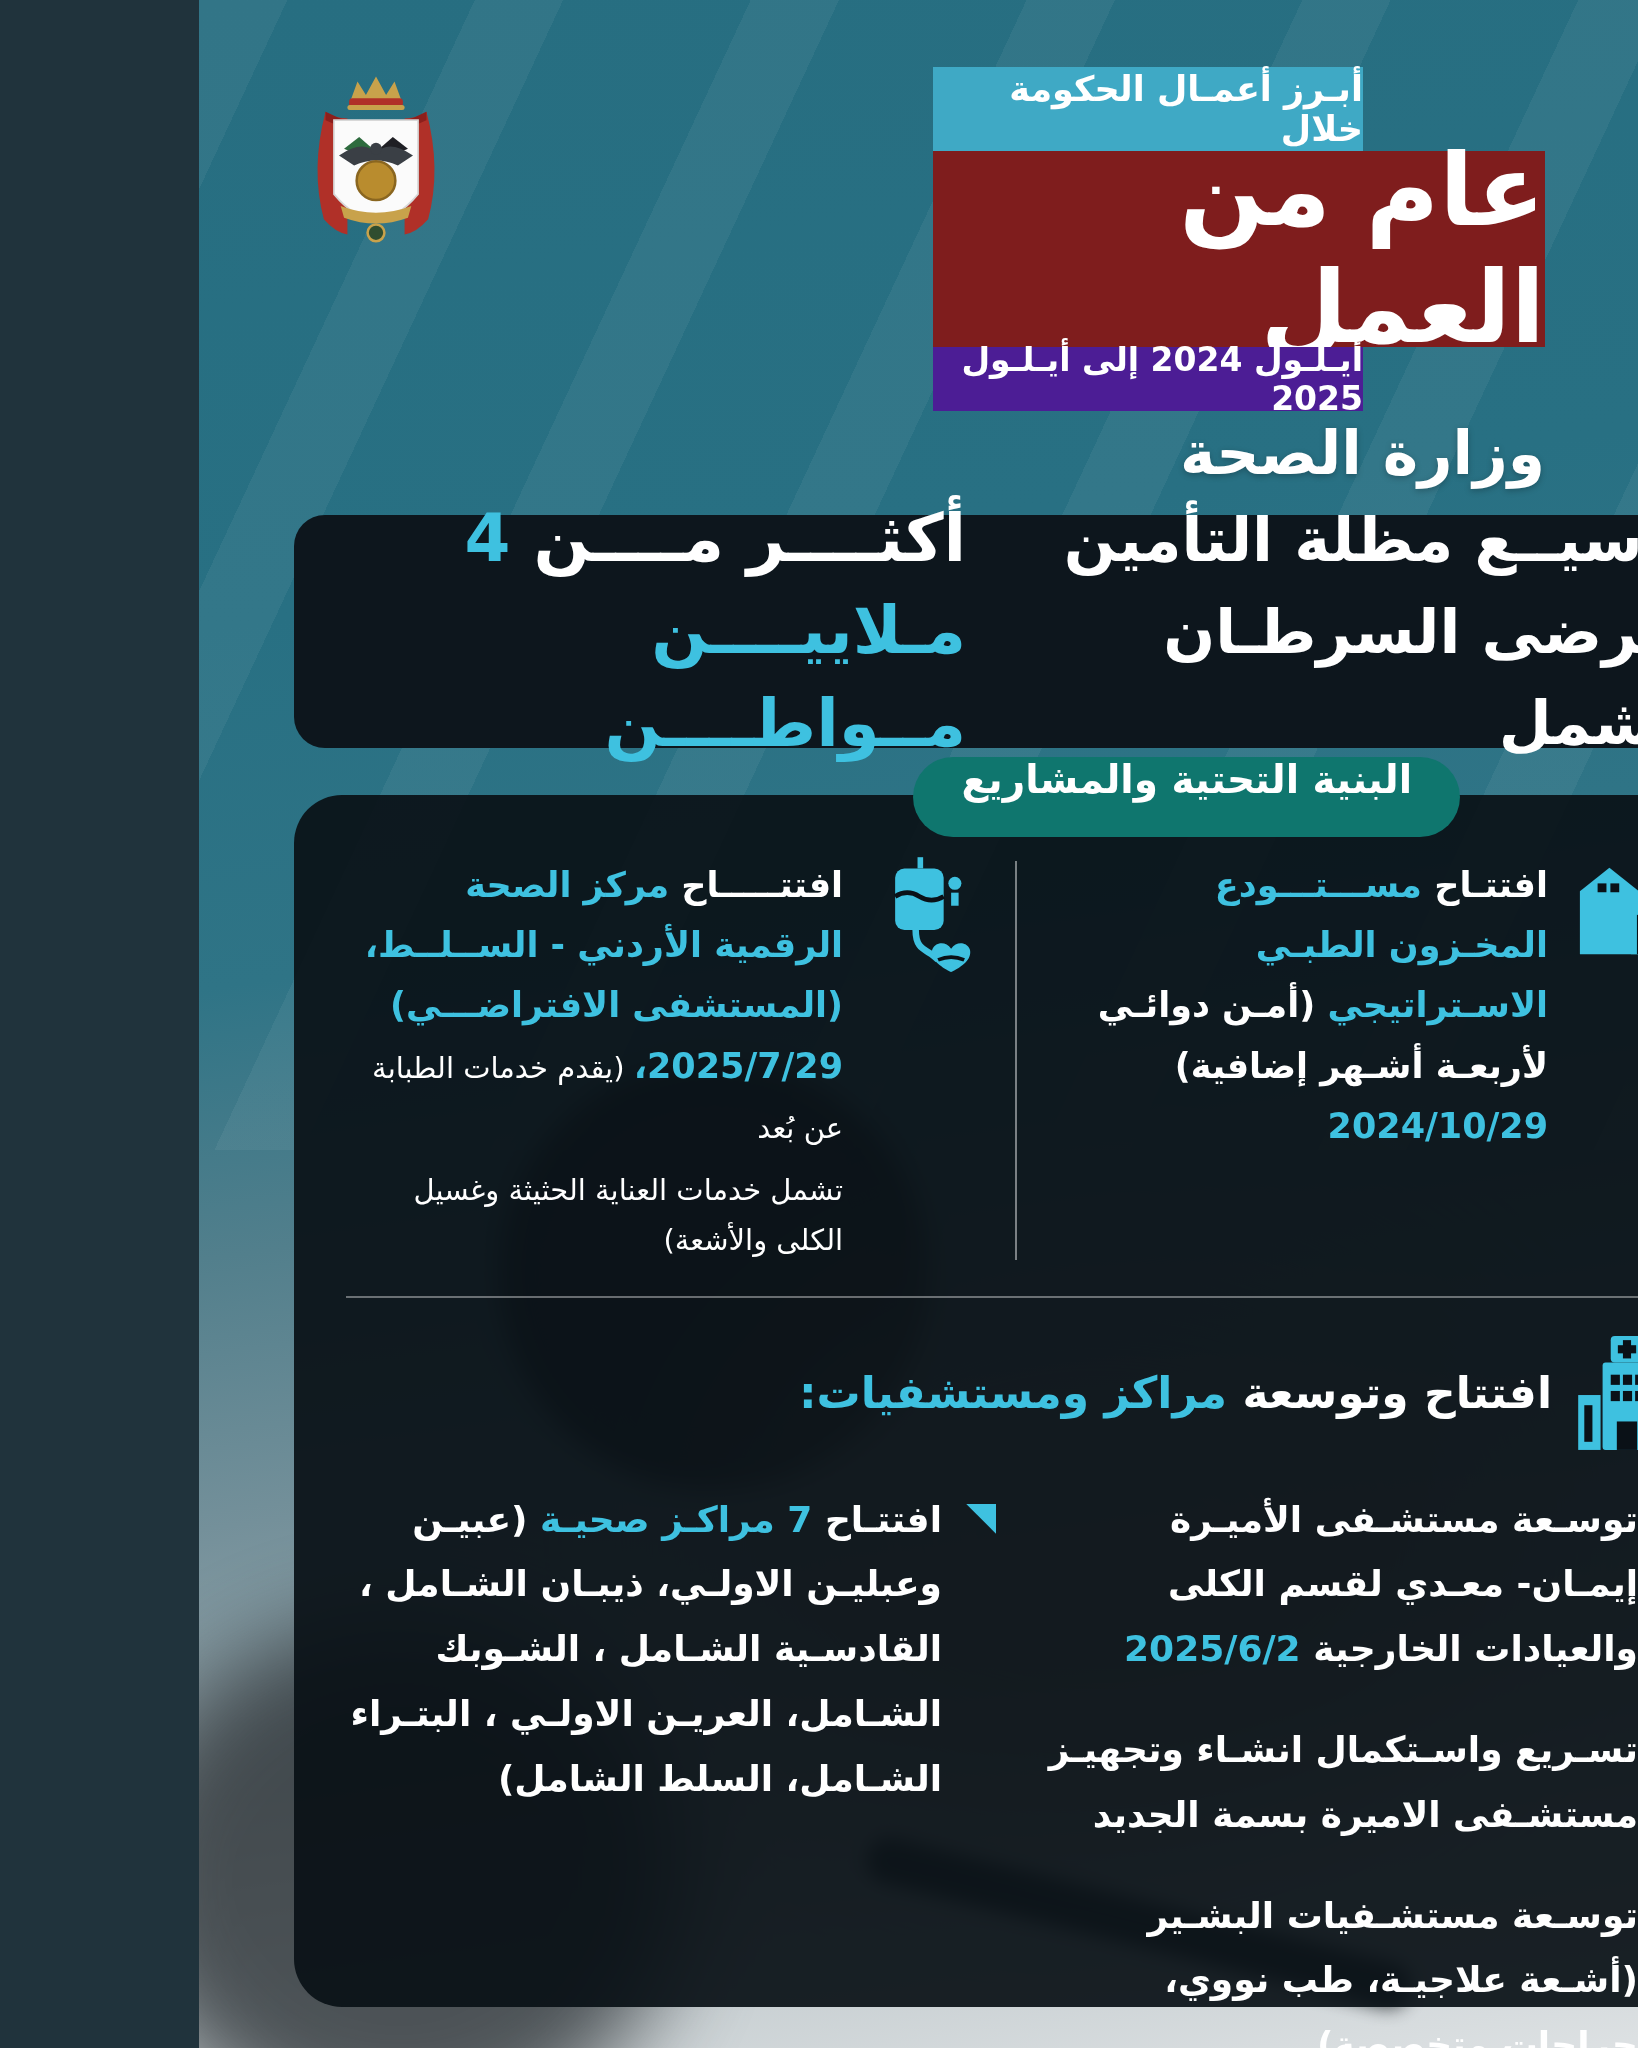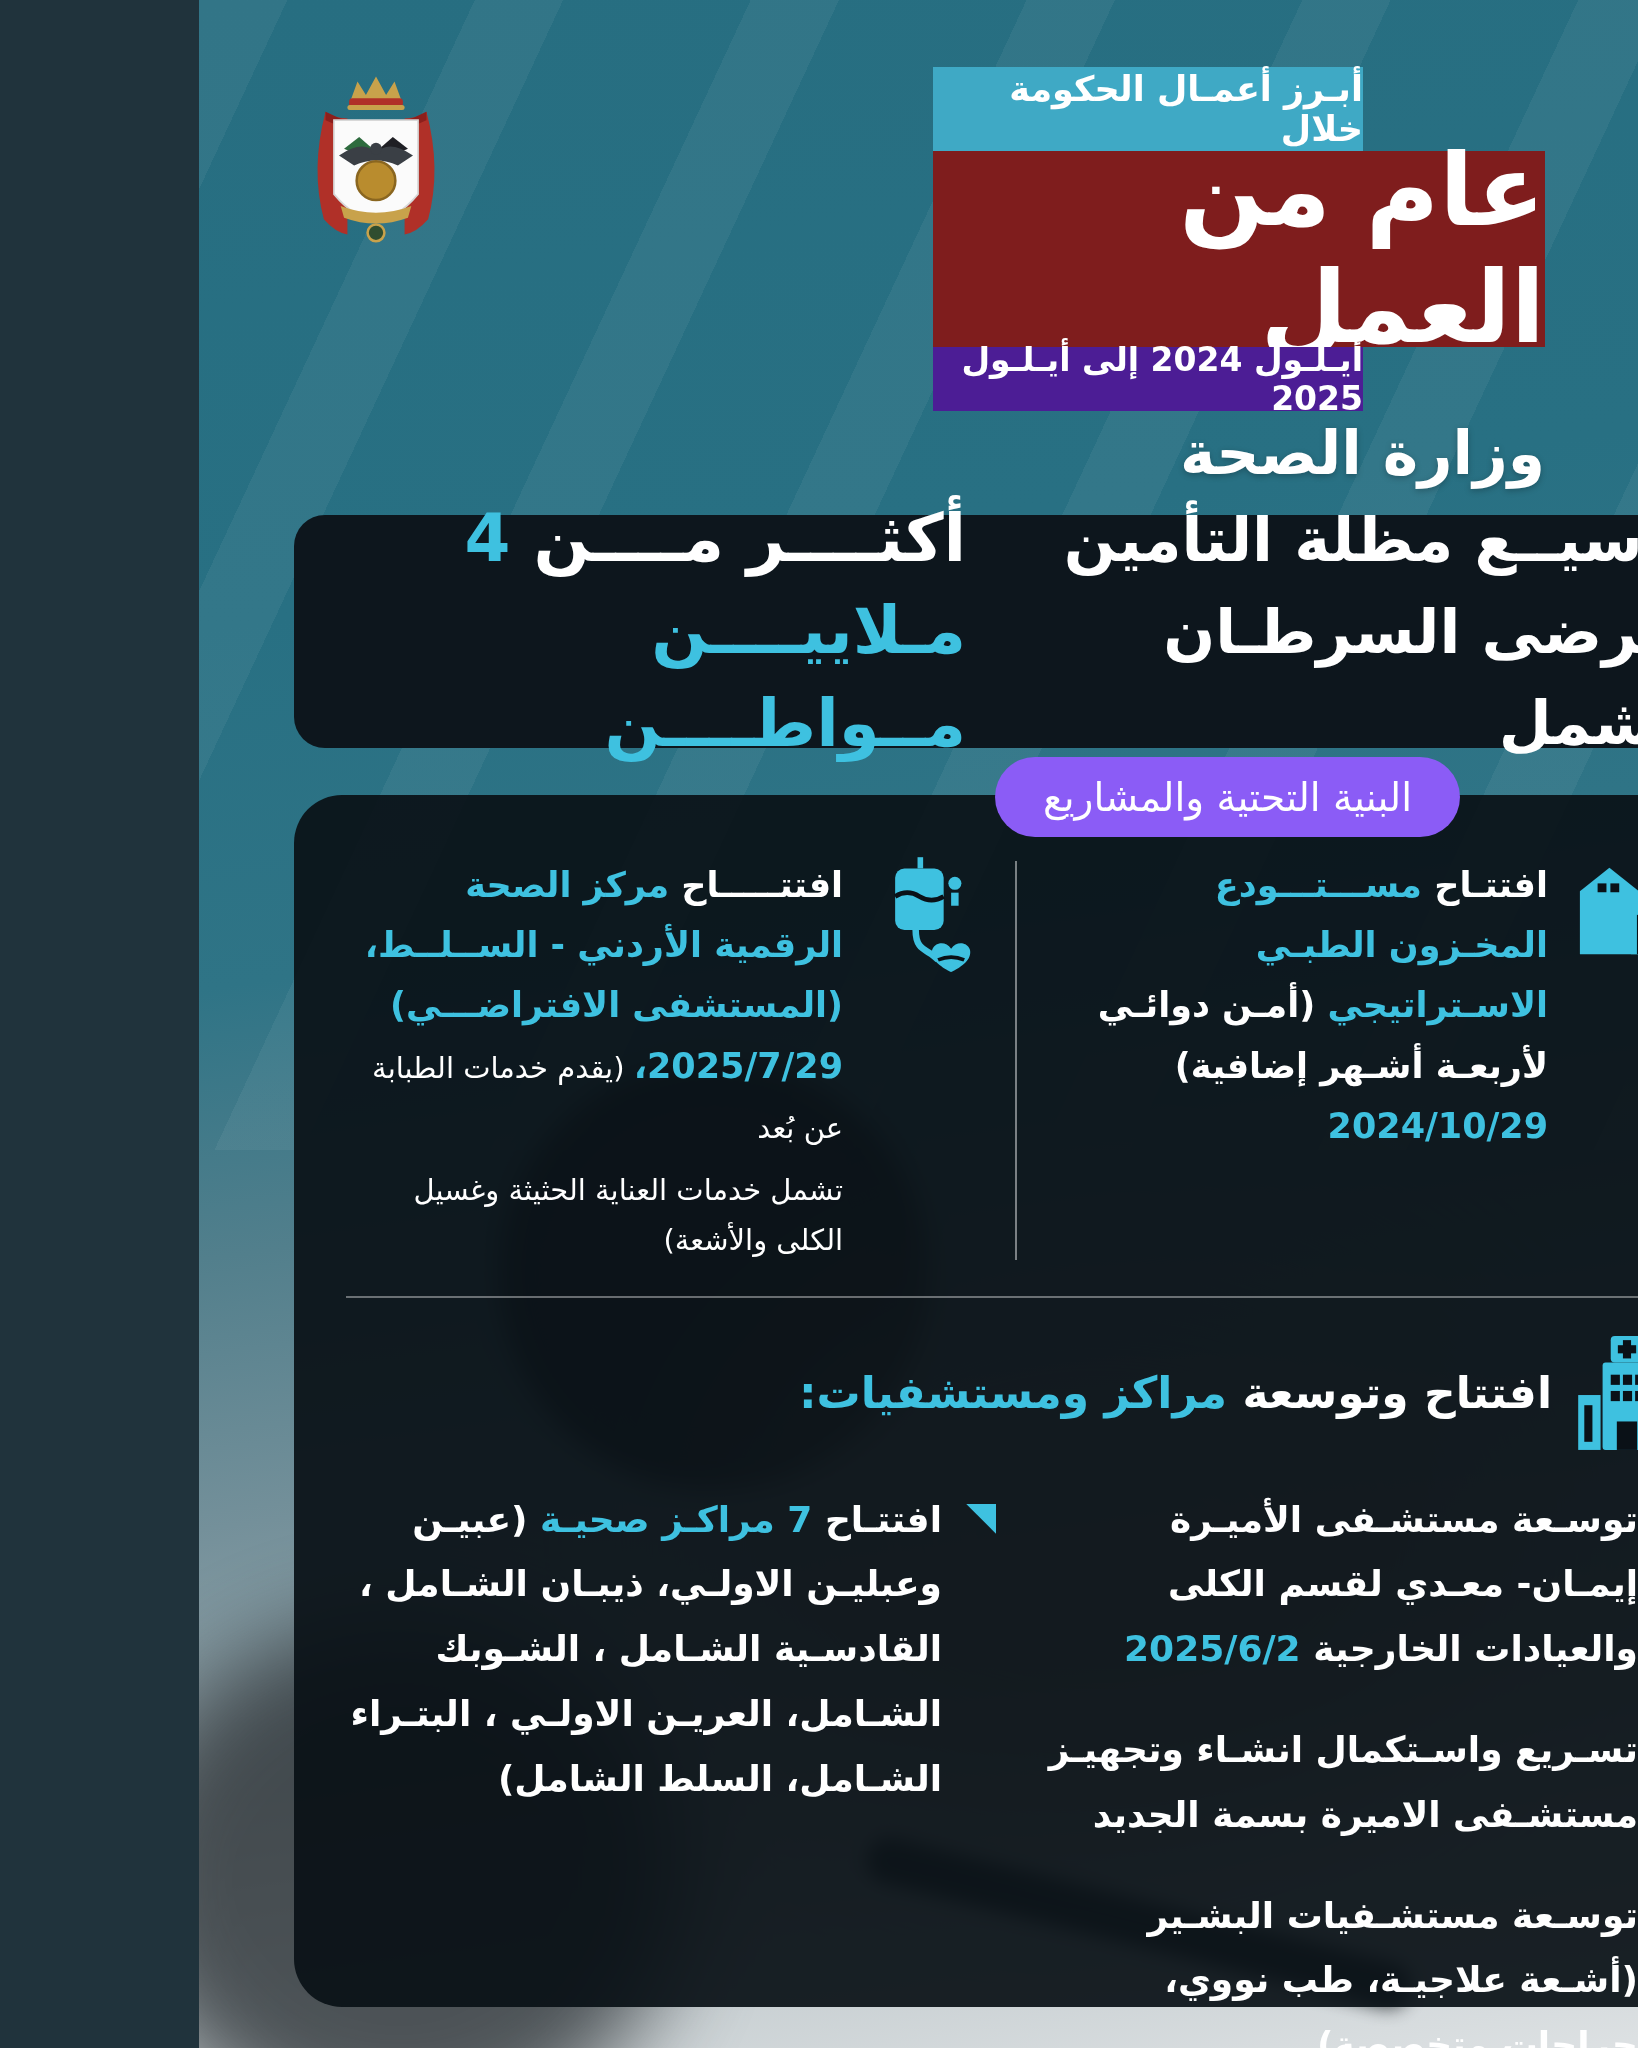--- a/index.html
+++ b/index.html
@@ -30,22 +30,22 @@
   .period{background:#4c1d95;width:430px;height:64px;display:flex;align-items:center;justify-content:center;
     font-size:33px;font-weight:bold;}
   .ministry{position:absolute;top:418px;right:93px;font-size:60px;font-weight:bold;z-index:3;text-shadow:0 2px 6px rgba(0,0,0,.25);}
   
   .banner{position:absolute;left:95px;top:515px;width:1450px;height:233px;background:#0d161d;border-radius:31px;
     display:flex;flex-direction:row;align-items:center;justify-content:center;z-index:2;padding:0 40px;box-sizing:border-box;}
   .banner .l1{font-size:61px;font-weight:bold;line-height:1.5;}
   .banner .l2{font-size:66px;font-weight:bold;line-height:1.4;}
   .cyan{color:#3EC1E0;}
   
-  .badge{position:absolute;top:757px;right:178px;height:80px;background:#8b5cf6;border-radius:42px;
-    display:flex;align-items:center;padding:0 48px;font-size:39px;font-weight:normal;z-index:4;}
+  .badge{position:absolute;top:757px;right:178px;height:80px;background:#0f766e;border-radius:42px;
+    display:flex;align-items:flex-start;padding:0 48px;font-size:39px;font-weight:bold;z-index:4;}
   
   .card{position:absolute;left:95px;top:795px;width:1450px;height:1212px;background:rgba(10,17,23,0.93);
     border-radius:48px;z-index:2;}
   .card-content{position:absolute;inset:0;padding:60px 52px 26px;display:flex;flex-direction:column;box-sizing:border-box;}
   .row1{display:flex;align-items:stretch;}
   .cell{flex:1 1 50%;display:flex;gap:26px;align-items:flex-start;}
   .cell.r{padding-left:40px;}
   .cell.l{padding-right:34px;}
   .vdiv{width:2px;background:rgba(255,255,255,0.45);margin:6px 0;}
   .item-icon{flex:none;}

